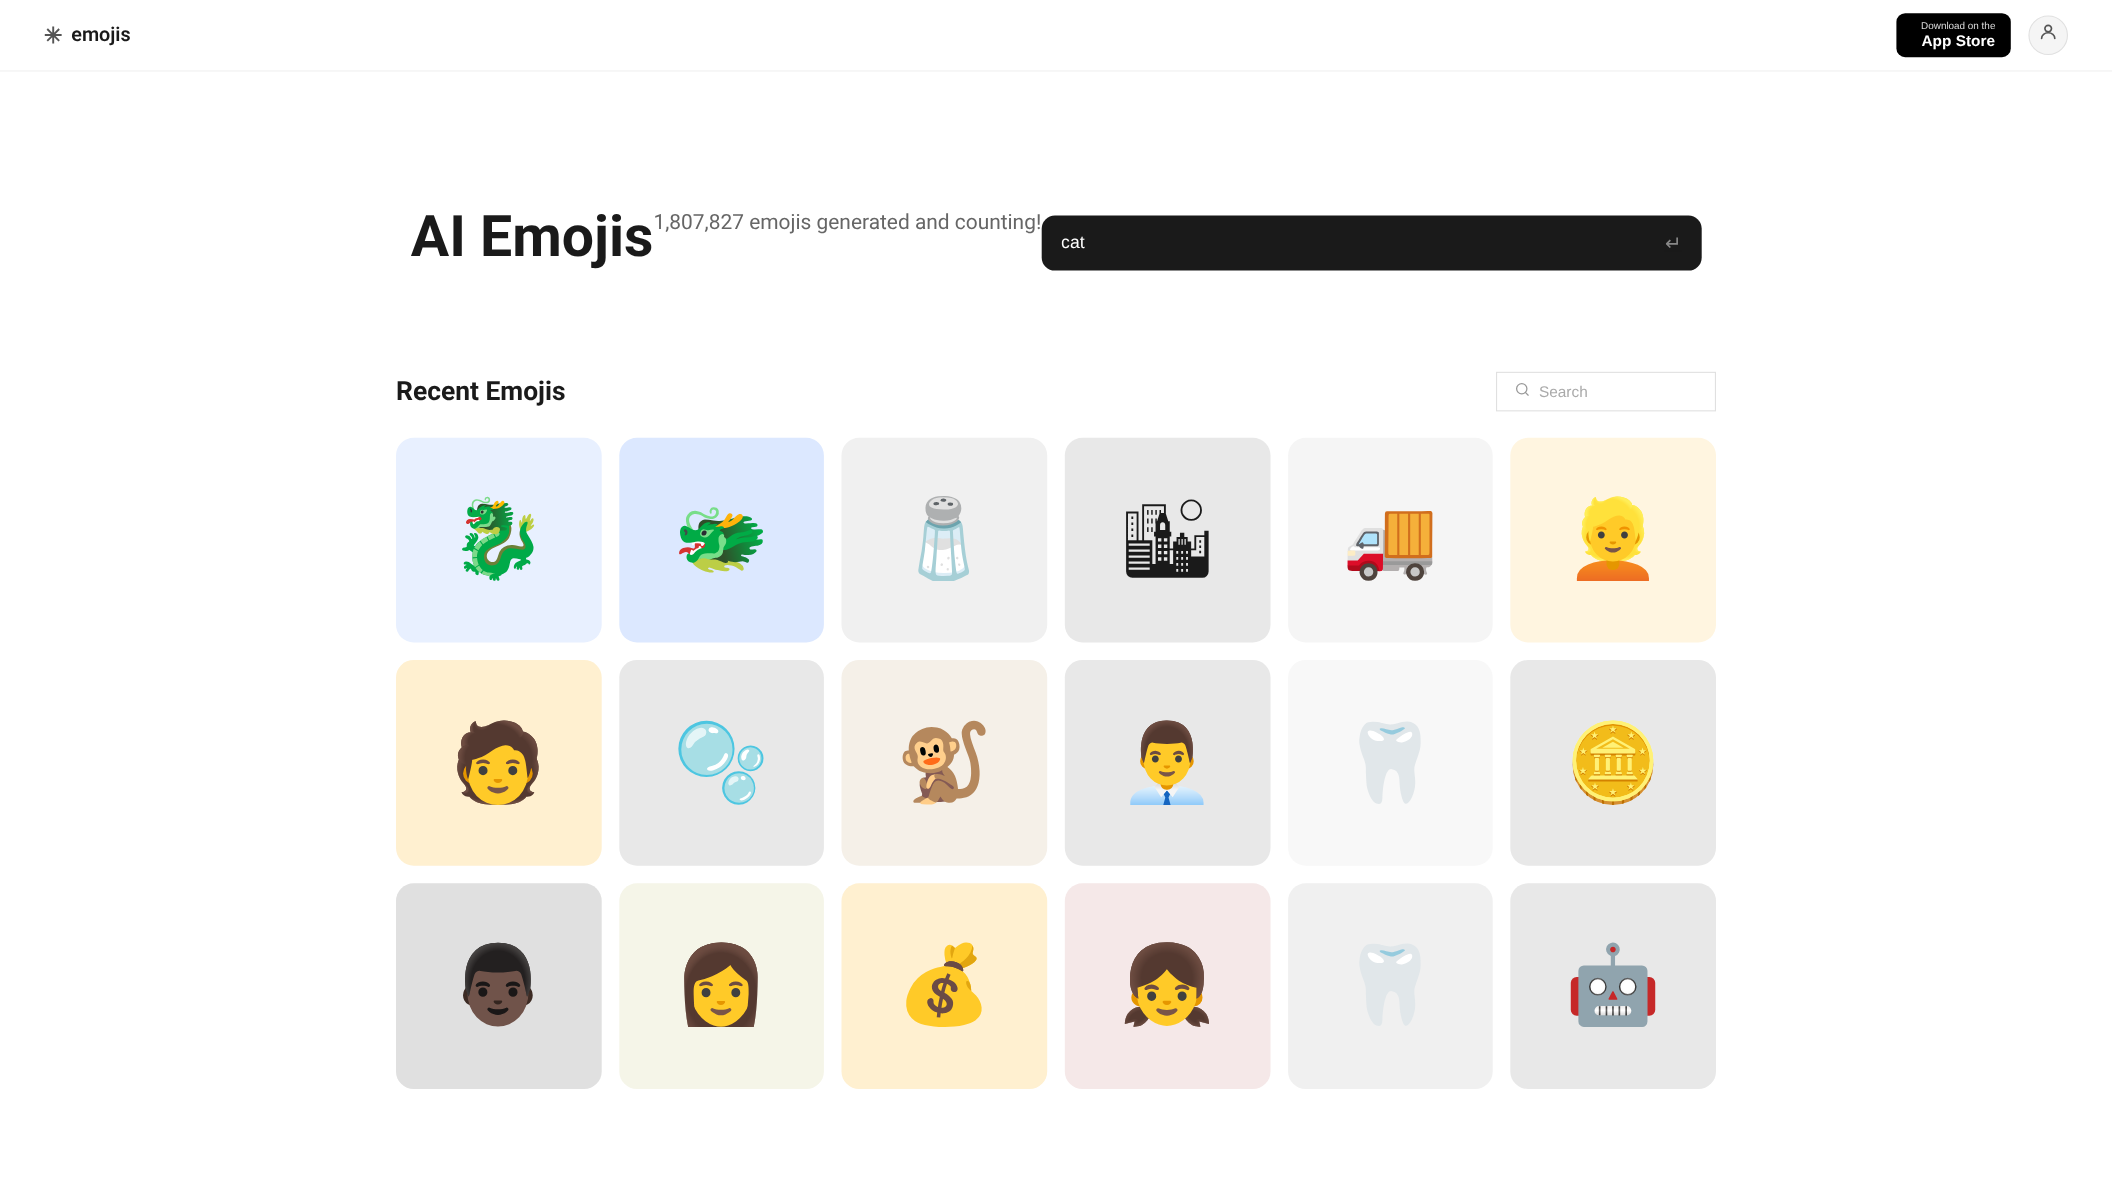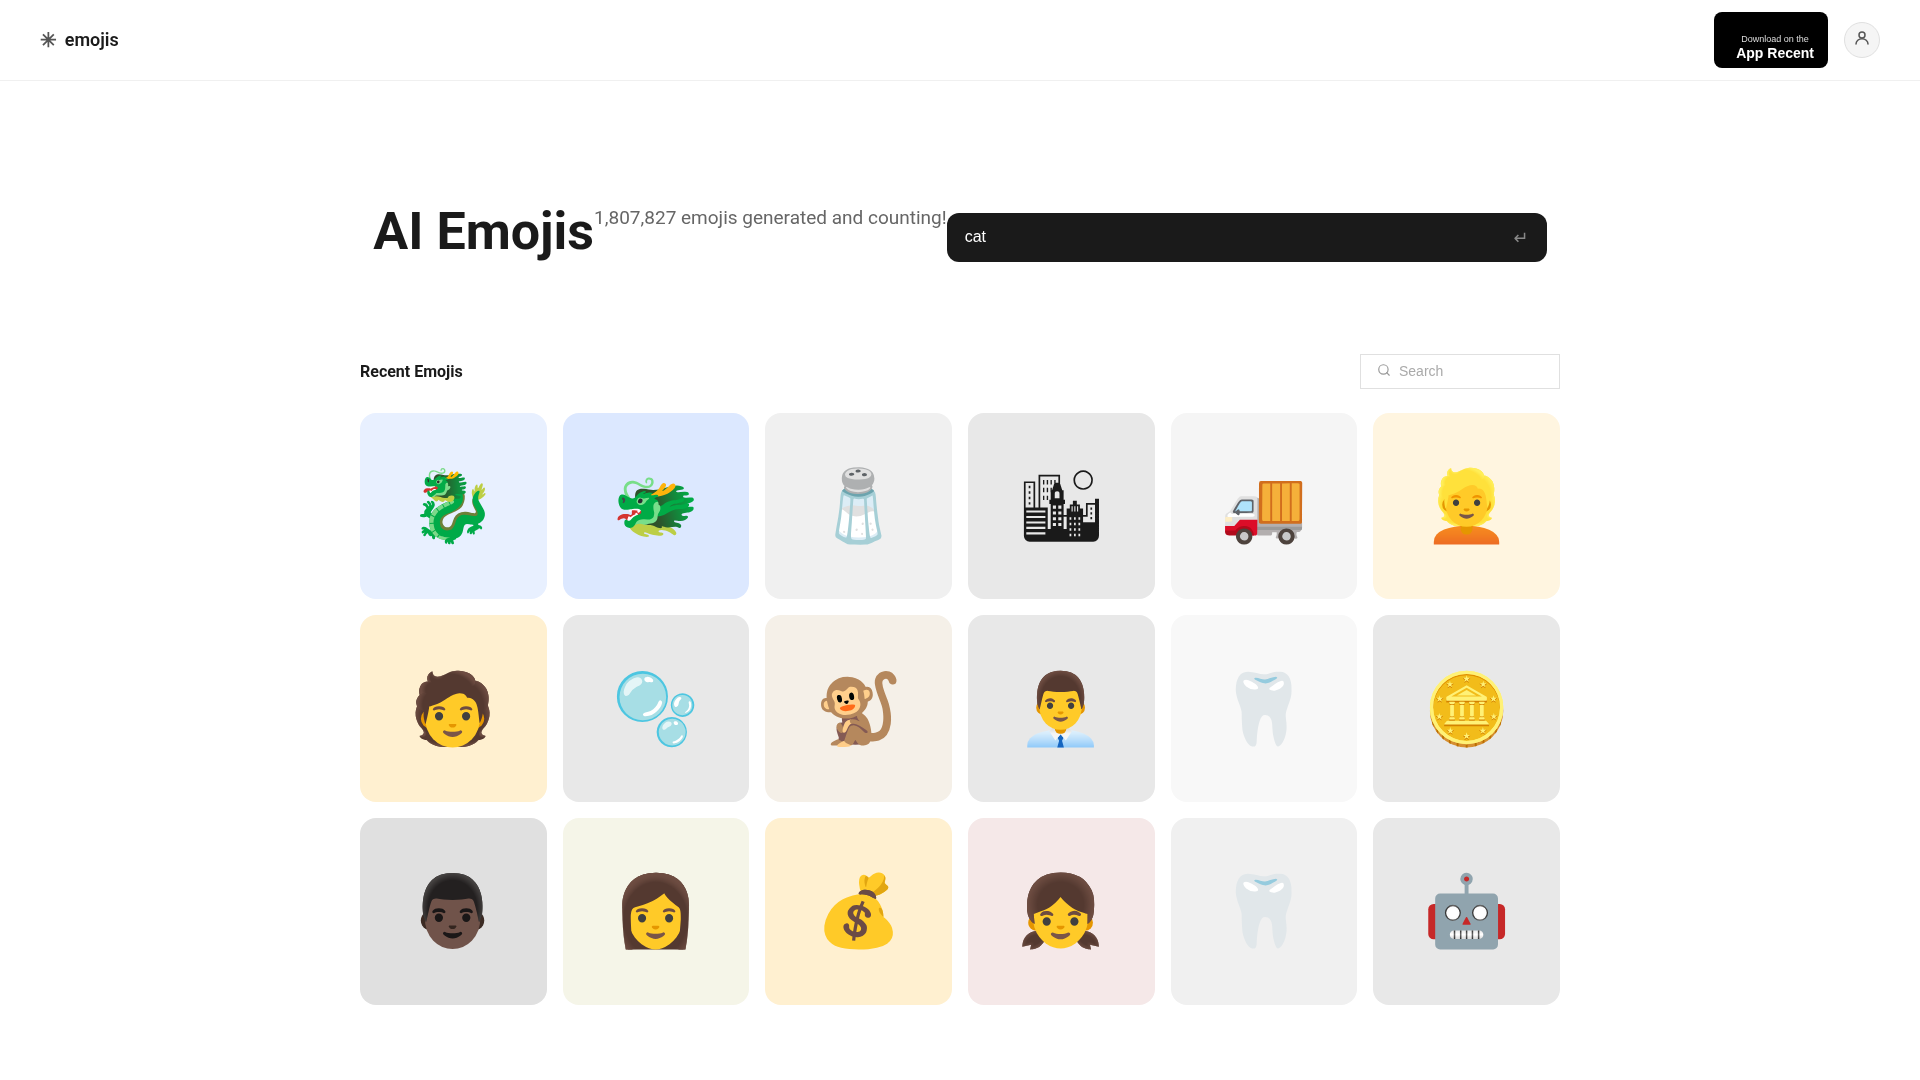--- a/index.html
+++ b/index.html
@@ -60,21 +60,20 @@
       cursor: pointer;
       display: flex;
       flex-direction: column;
       align-items: flex-start;
       line-height: 1.2;
     }
 
     .app-store-btn .download-text {
       font-size: 9px;
       opacity: 0.85;
-      margin-top: 16px;
     }
 
     .app-store-btn .store-name {
       font-size: 14px;
       font-weight: 600;
     }
 
     .app-store-btn .apple-icon {
       font-size: 20px;
       line-height: 1;
@@ -158,21 +157,21 @@
     }
 
     .recent-header {
       display: flex;
       align-items: center;
       justify-content: space-between;
       margin-bottom: 24px;
     }
 
     .recent-title {
-      font-size: 16px;
+      font-size: 24px;
       font-weight: 700;
       color: #1a1a1a;
     }
 
     .search-filter {
       display: flex;
       align-items: center;
       gap: 8px;
       background: #fff;
       border: 1px solid #e0e0e0;
@@ -241,21 +240,21 @@
   <div class="nav-logo">
     <span class="nav-logo-icon">✳</span>
     <span>emojis</span>
   </div>
   <div class="nav-right">
     <button class="app-store-btn">
       <div class="app-store-btn-inner">
         <span class="apple-icon"></span>
         <div>
           <div class="download-text">Download on the</div>
-          <div class="store-name">App Recent</div>
+          <div class="store-name">App Store</div>
         </div>
       </div>
     </button>
     <button class="user-btn">
       <span>
         <svg width="18" height="18" viewBox="0 0 24 24" fill="none" stroke="#555" stroke-width="2" stroke-linecap="round" stroke-linejoin="round">
           <circle cx="12" cy="8" r="4"></circle>
           <path d="M4 20c0-4 3.6-7 8-7s8 3 8 7"></path>
         </svg>
       </span>

